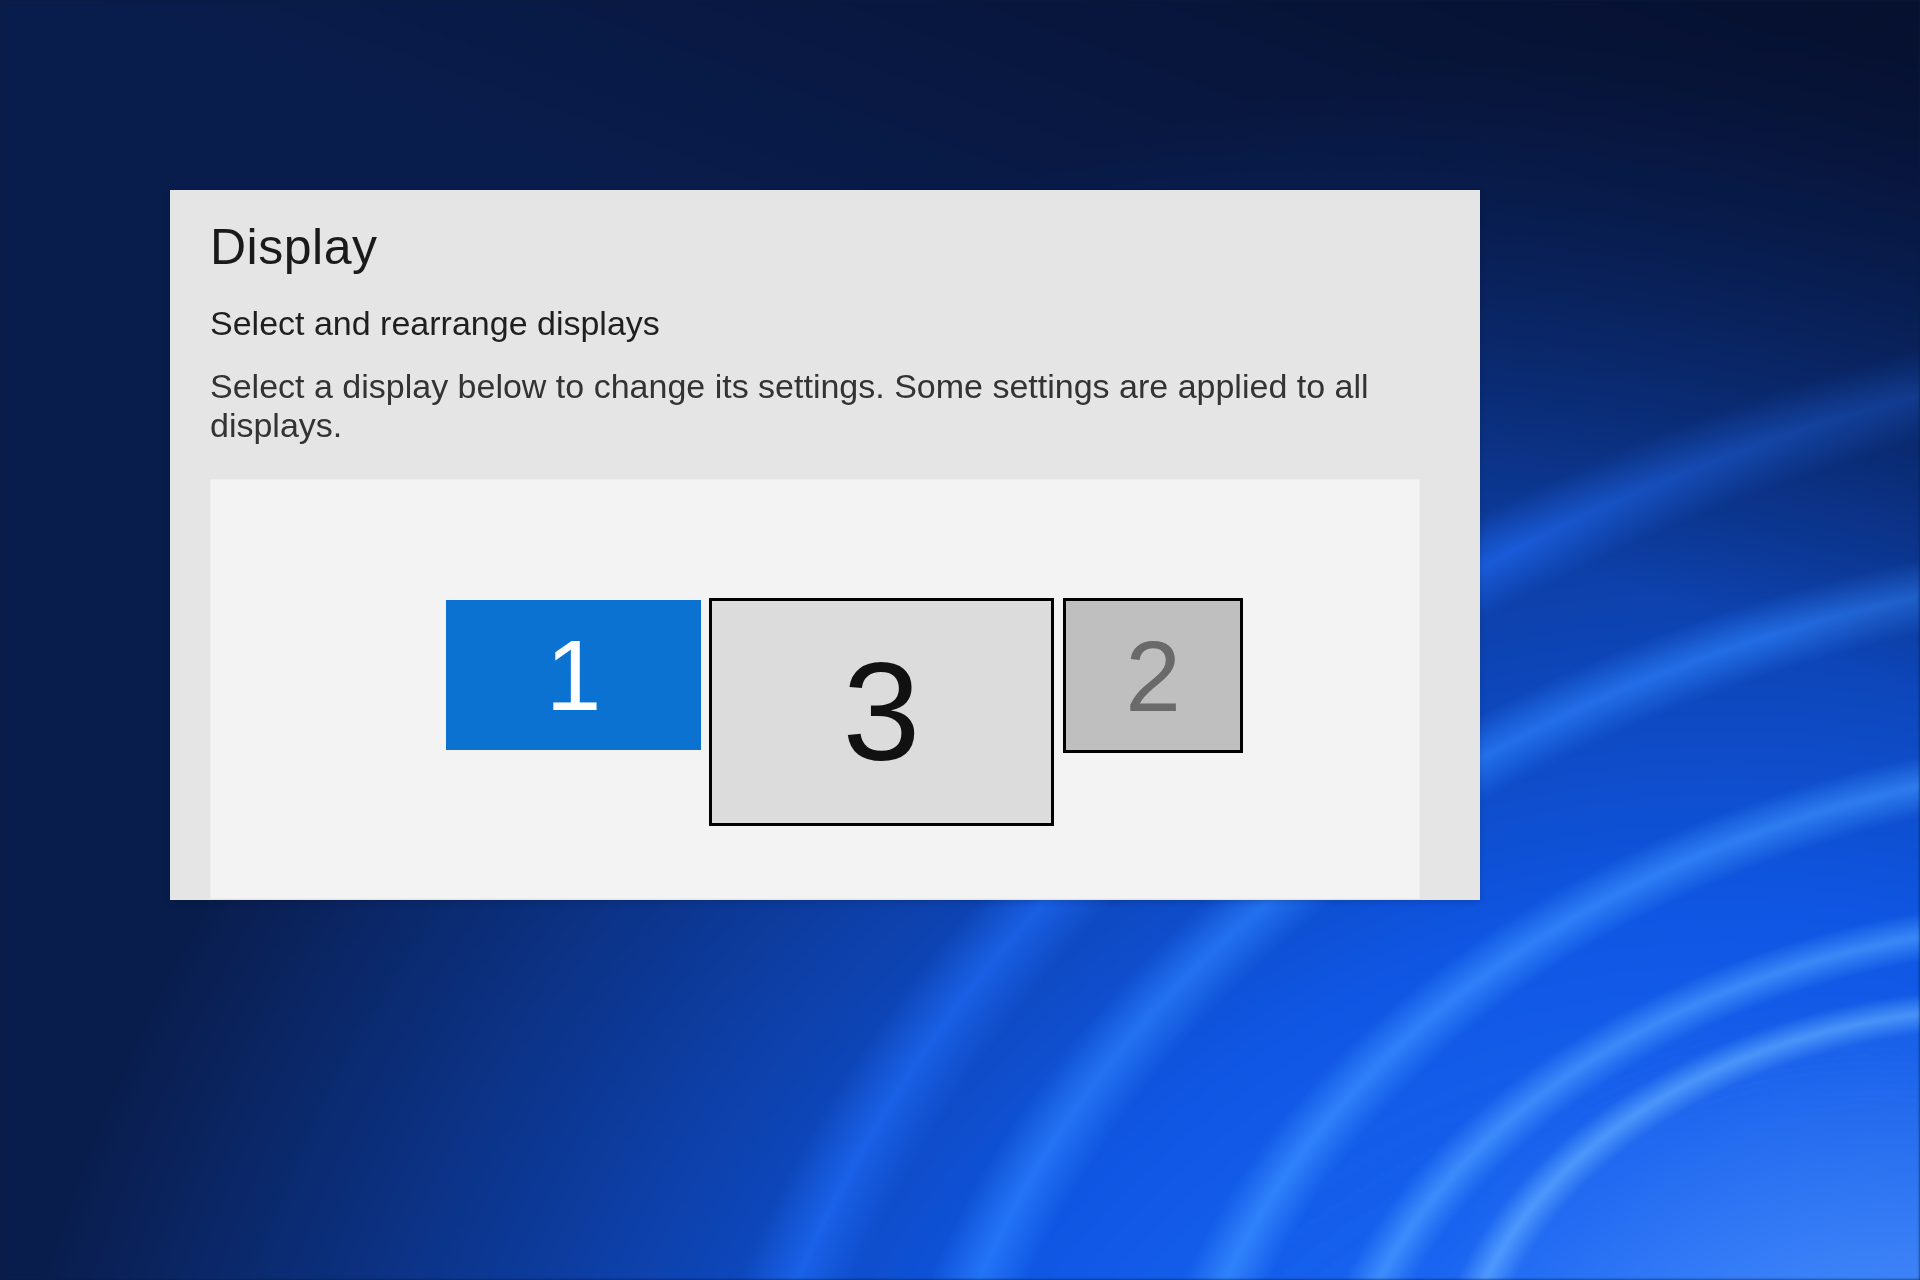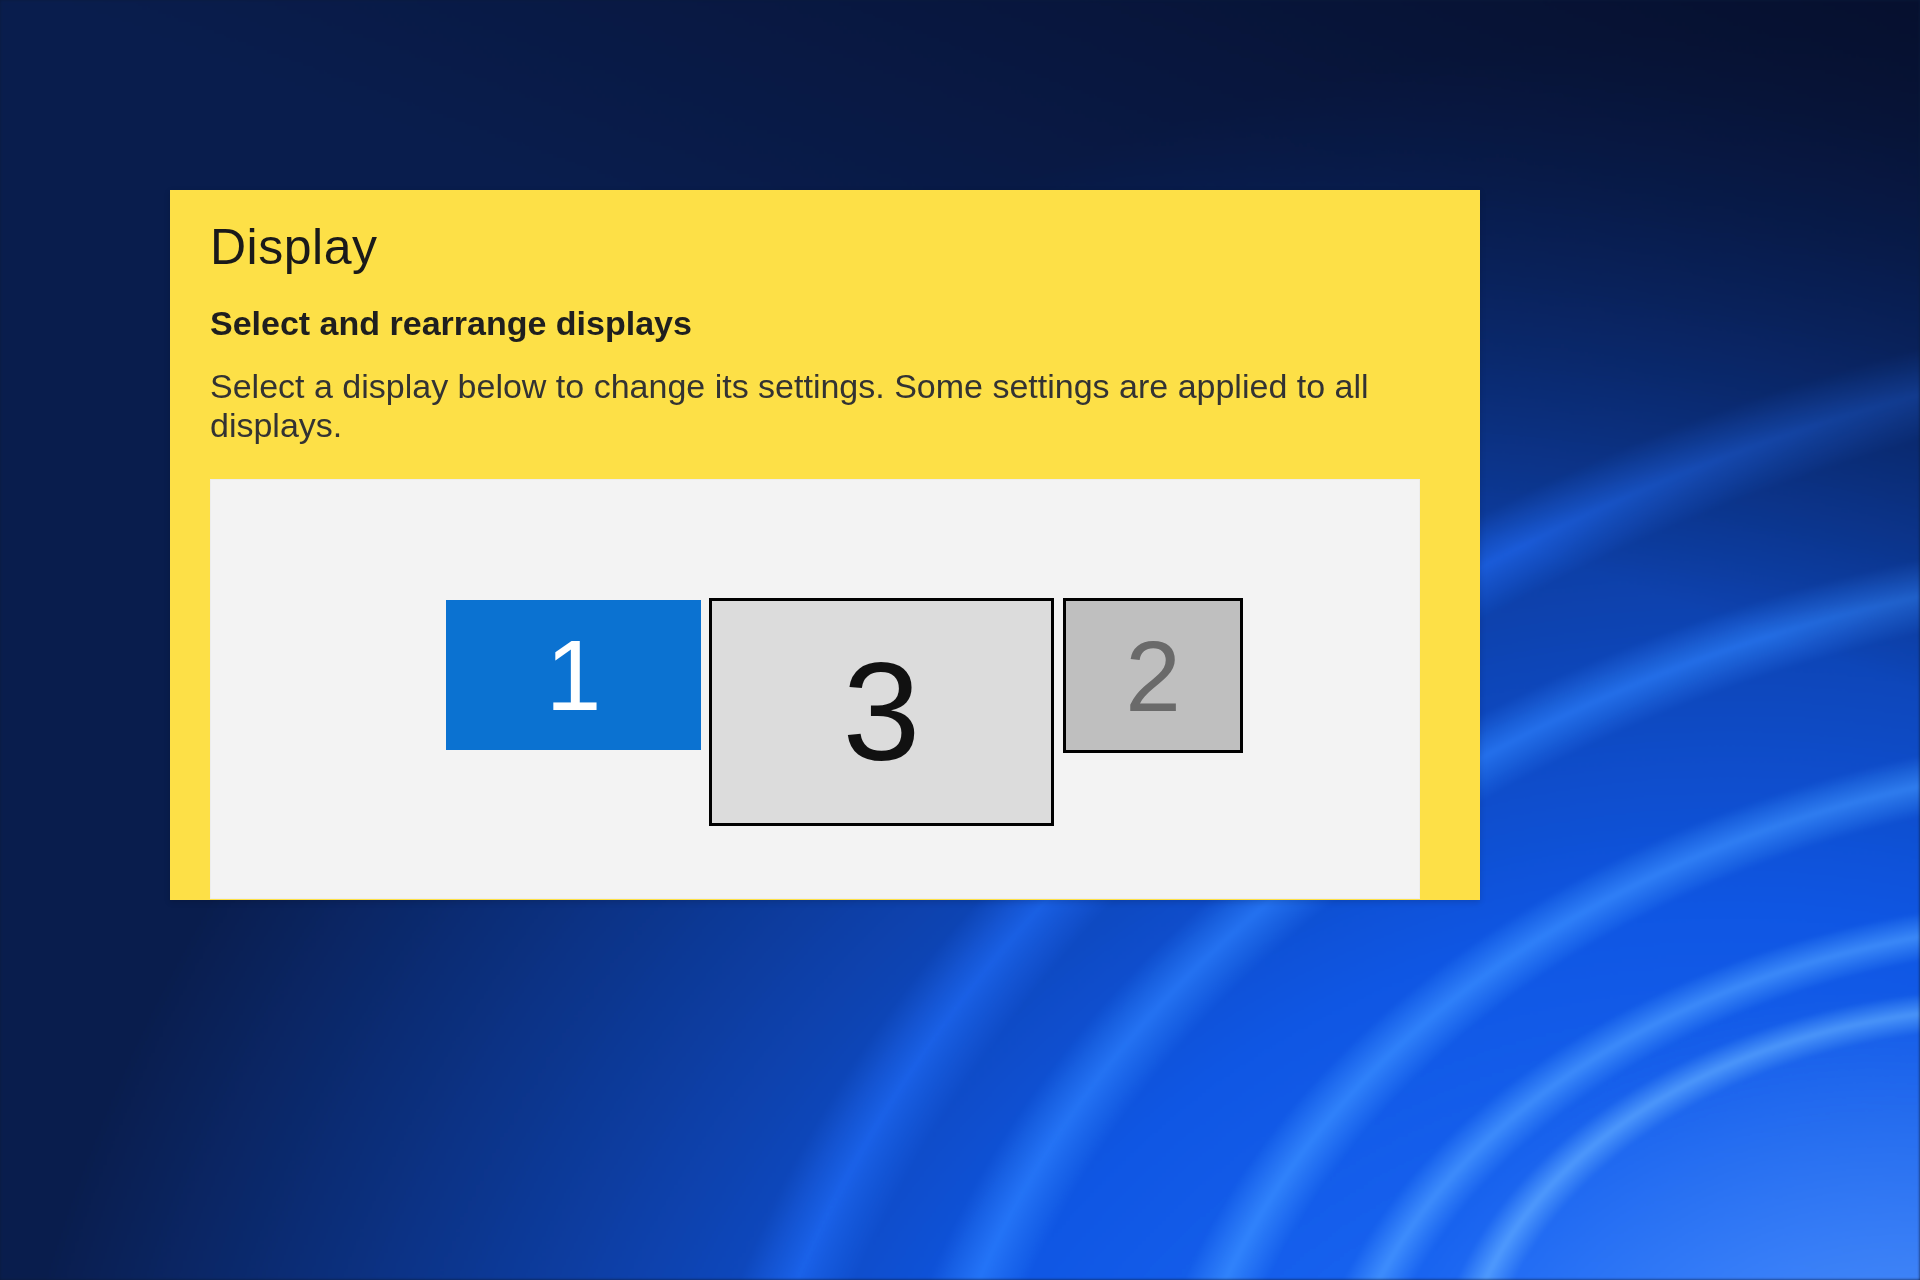--- a/index.html
+++ b/index.html
@@ -31,37 +31,37 @@
     pointer-events:none;
   }
 
   
   .panel {
     position: absolute;
     left: 170px;
     top: 190px;
     width: 1310px;
     height: 710px;
-    background: #fde047;
+    background: #e5e5e5;
     box-shadow: 0 2px 6px rgba(0,0,0,0.15);
     padding: 22px 40px 30px 40px;
   }
 
   .page-title {
     font-size: 50px;
     font-weight: 400;
     color: #1a1a1a;
     letter-spacing: 0.5px;
     margin-bottom: 28px;
     margin-top: 6px;
   }
 
   .section-title {
     font-size: 34px;
-    font-weight: 700;
+    font-weight: 400;
     color: #1f1f1f;
     margin-bottom: 24px;
   }
 
   .helper-text {
     font-size: 34px;
     font-weight: 400;
     color: #333333;
     margin-bottom: 34px;
   }

